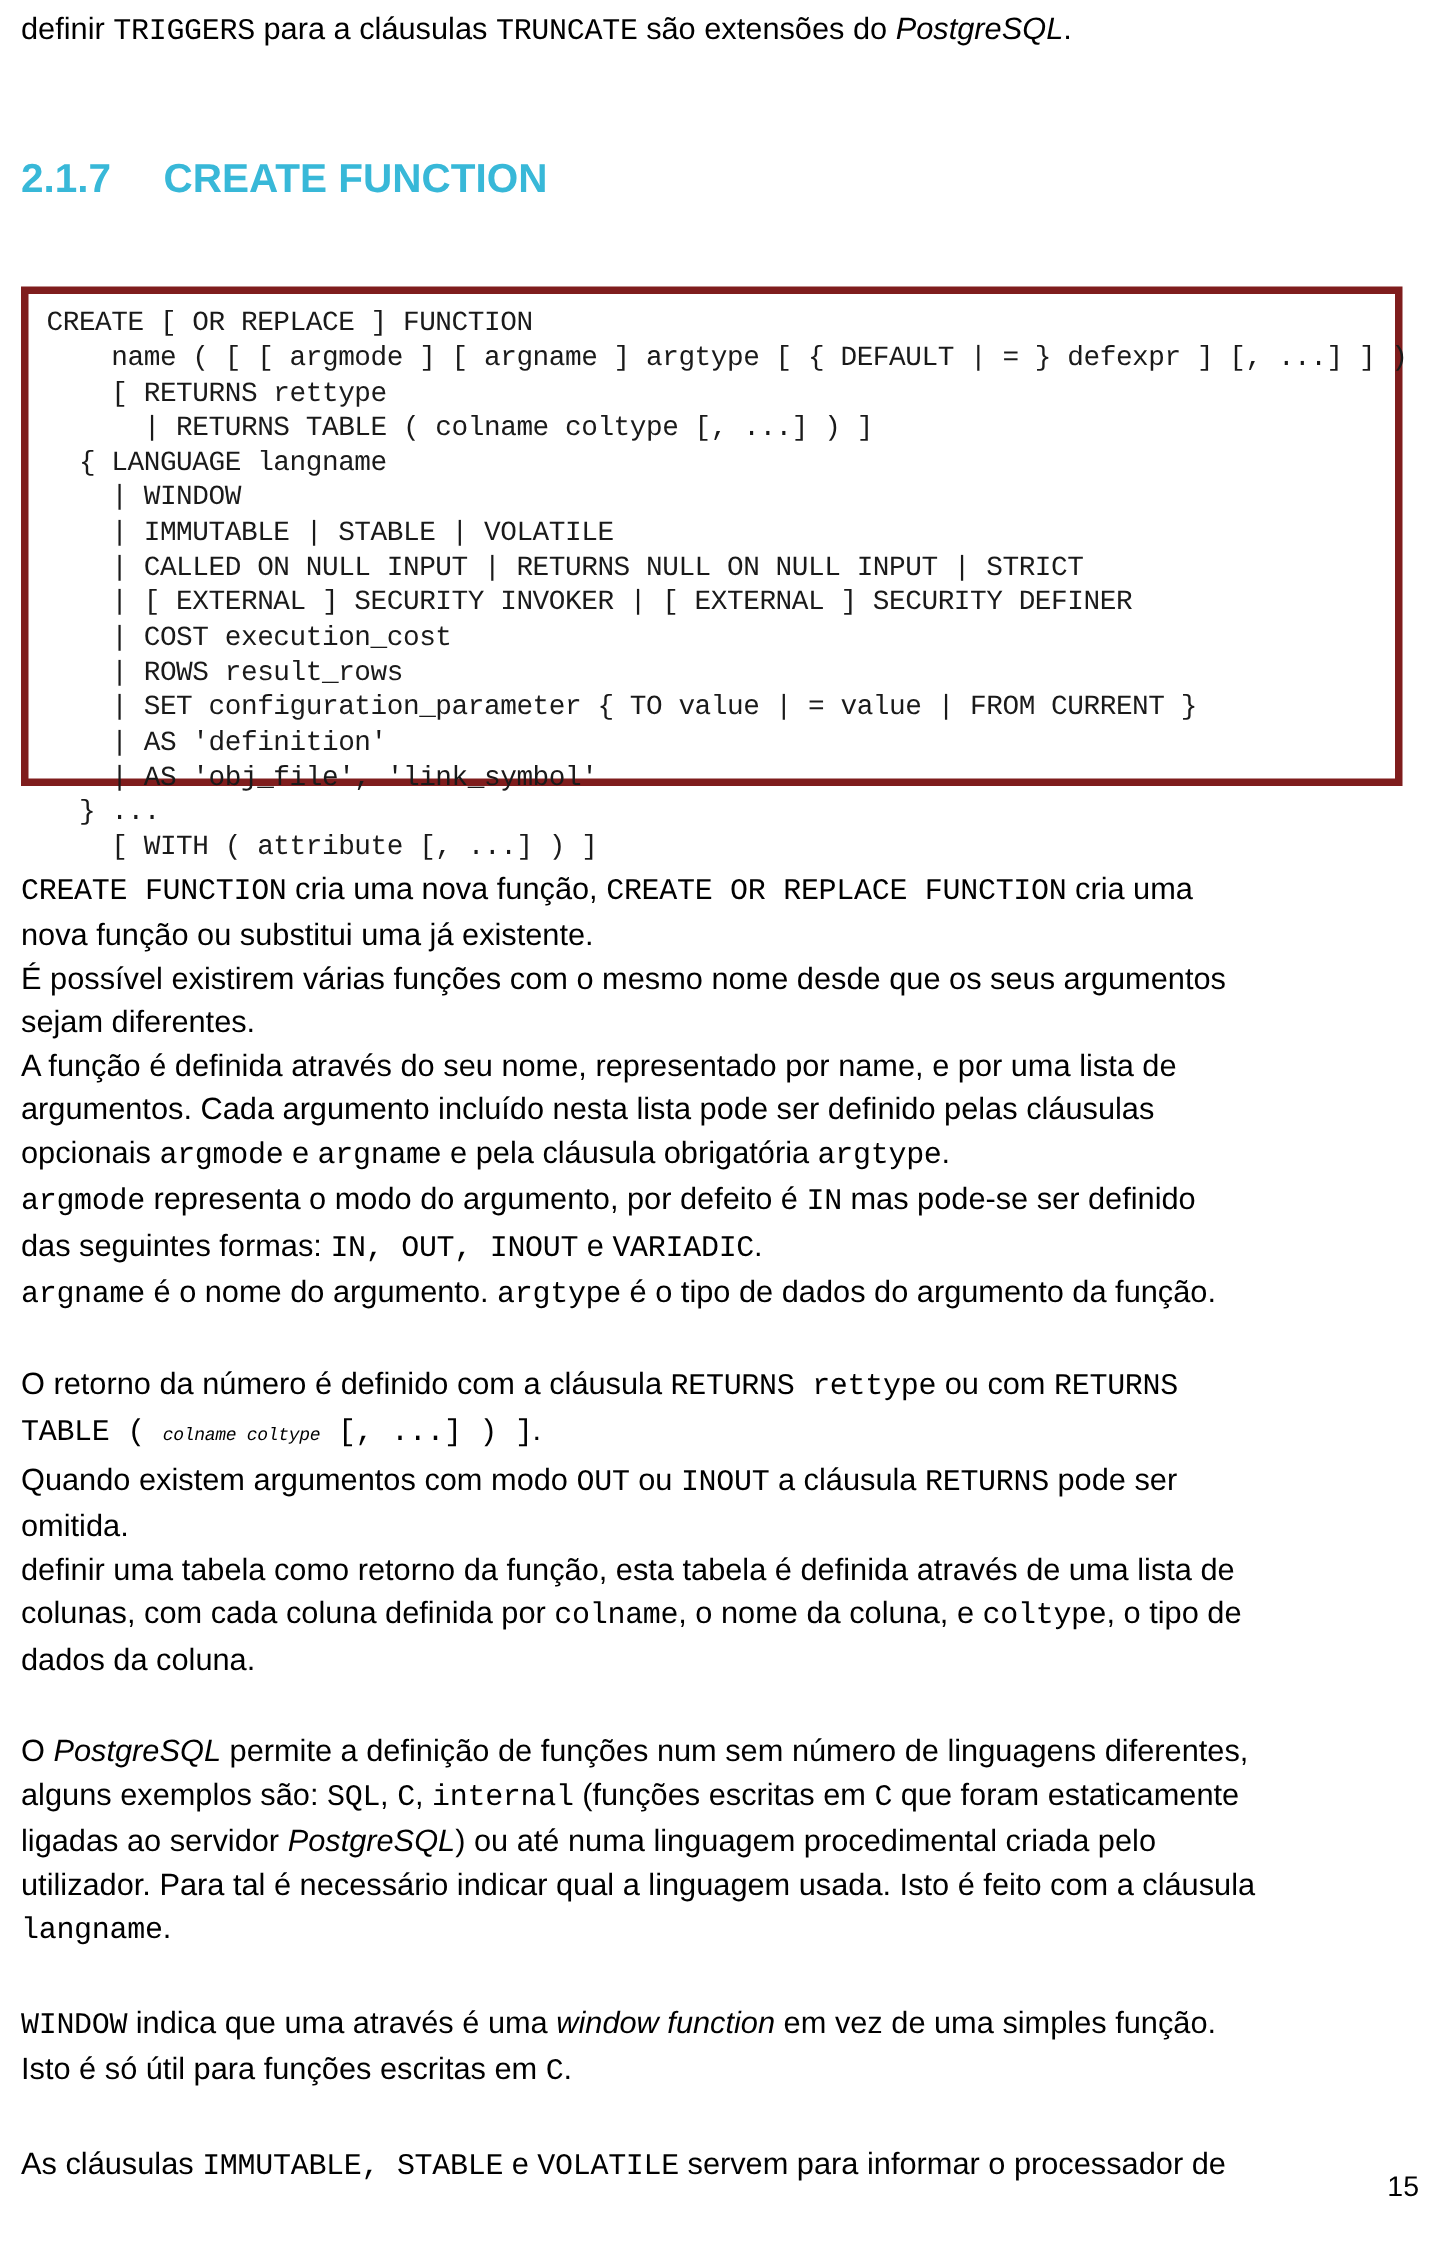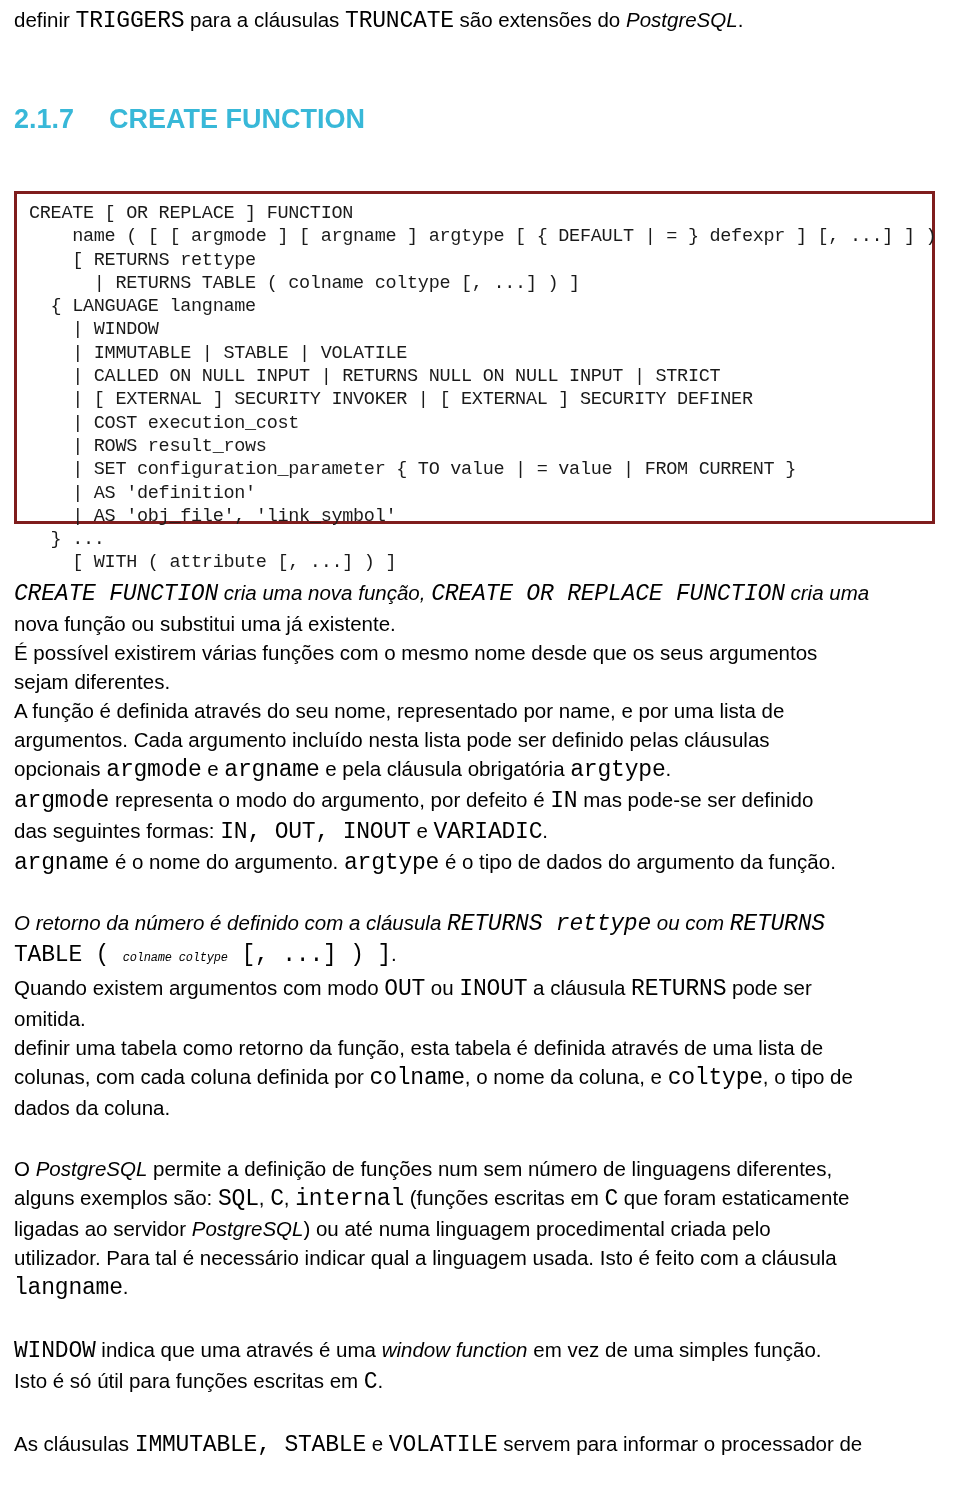--- a/index.html
+++ b/index.html
@@ -17,21 +17,21 @@
   }
   .page {
     position: relative;
     width: 960px;
     height: 1494px;
     box-sizing: border-box;
     padding: 0 14px;
   }
   code, .mono {
     font-family: "Liberation Mono", "DejaVu Sans Mono", monospace;
-    font-size: 23px;
+    font-size: 20px;
     letter-spacing: -0.2px;
   }
   .mono-i {
     font-family: "Liberation Mono", "DejaVu Sans Mono", monospace;
     font-size: 12px;
     font-style: italic;
     letter-spacing: -0.2px;
   }
   .it {
     font-style: italic;
@@ -63,21 +63,21 @@
     width: 95px;
   }
   
   .codeblock {
     position: absolute;
     top: 191px;
     left: 14px;
     width: 921px;
     height: 333px;
     box-sizing: border-box;
-    border: 3px solid #7f1d1d;
+    border: 5px solid #7f1d1d;
     background: #ffffff;
     padding: 8px 10px 8px 12px;
   }
   .codeblock pre {
     margin: 0;
     font-family: "Liberation Mono", "DejaVu Sans Mono", monospace;
     font-size: 18.5px;
     line-height: 23.3px;
     color: #1a1a1a;
     white-space: pre;
@@ -100,21 +100,21 @@
     display: block;
     font-size: 20.5px;
     line-height: 29px;
     white-space: nowrap;
   }
   .jline.stretch {
     display: flex;
     justify-content: space-between;
     width: 932px;
   }
-  .jline.stretch > span { white-space: pre; font-style: italic; }
+  .jline.stretch > span { white-space: pre; }
   
   .pagenum {
     position: absolute;
     left: 0;
     top: 1448px;
     width: 946px;
     text-align: right;
     font-size: 19px;
     color: #000;
   }
@@ -218,14 +218,15 @@
     </div>
 
     <div class="gap-lg"></div>
 
     <div class="blk">
       <span class="jline"><span>As cláusulas </span><code>IMMUTABLE, STABLE</code><span> e </span><code>VOLATILE</code><span> servem para informar o processador de</span></span>
     </div>
 
   </div>
 
+  <div class="pagenum">15</div>
 
 </div>
 
 </body></html>

